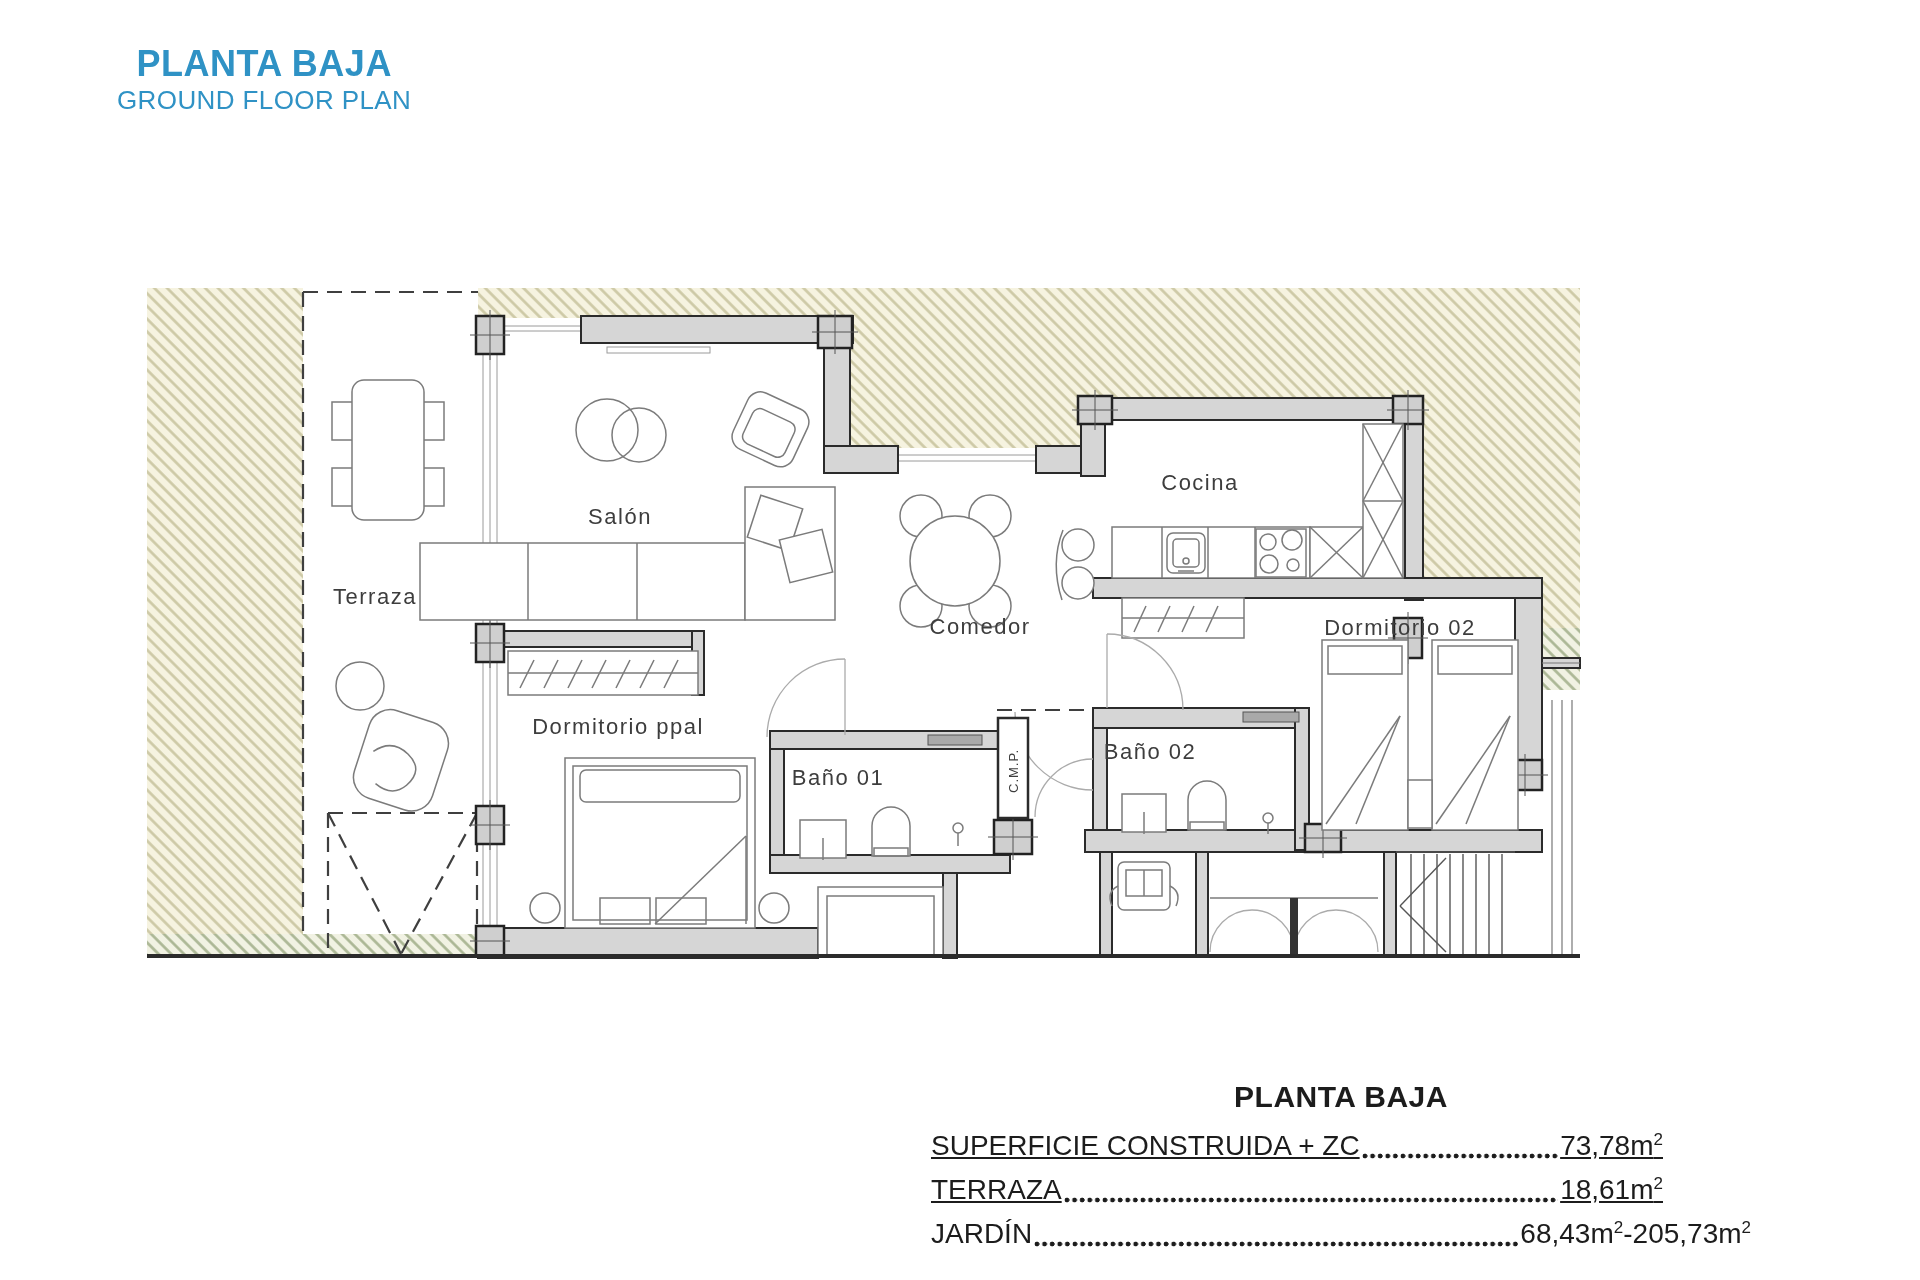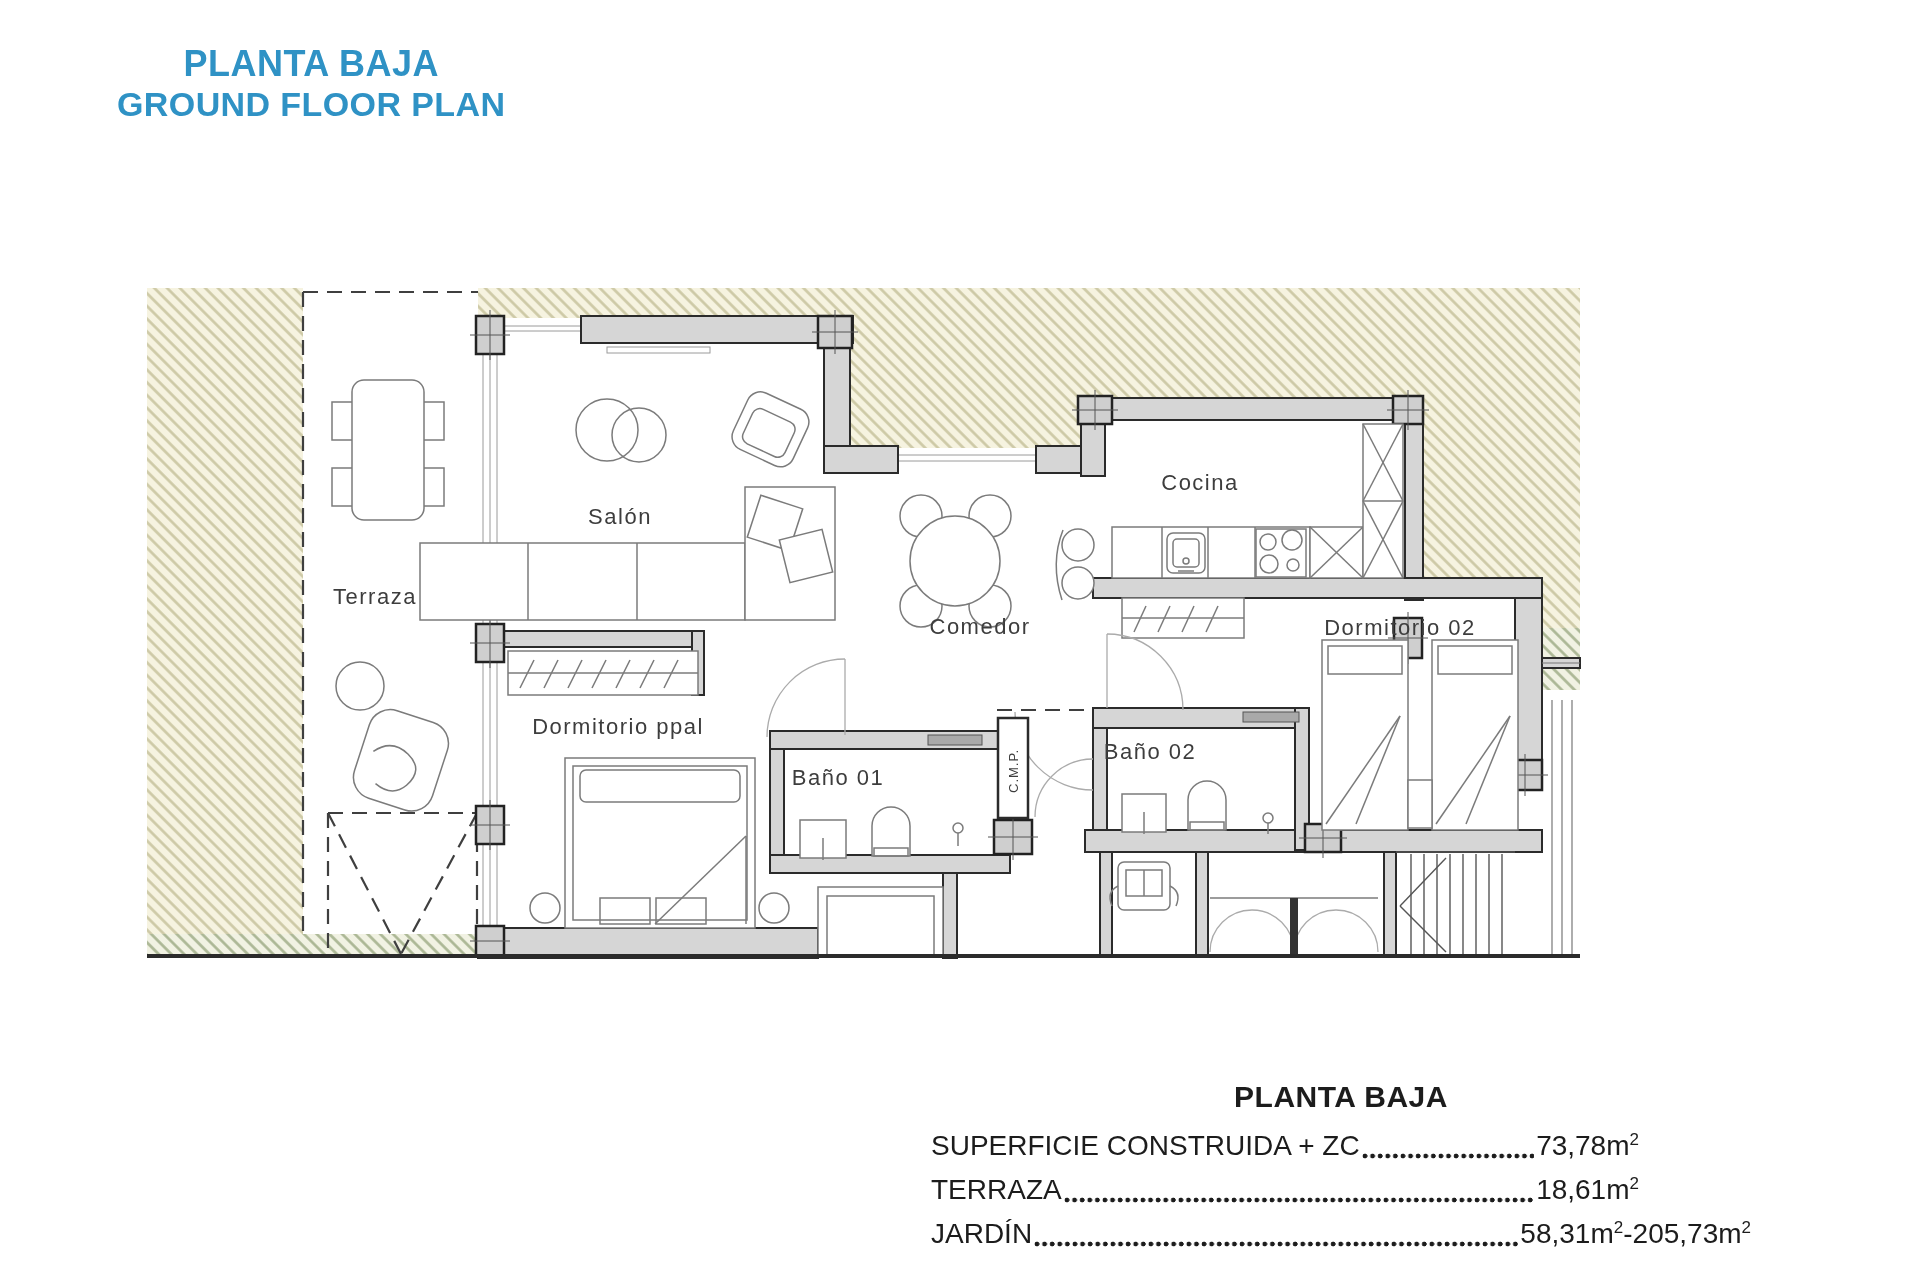--- a/index.html
+++ b/index.html
@@ -3,42 +3,42 @@
 <meta charset="utf-8">
 <style>
   html,body{margin:0;padding:0;background:#ffffff;}
   body{width:1920px;height:1280px;position:relative;overflow:hidden;
        font-family:"Liberation Sans", sans-serif;}
   .page{position:absolute;inset:0;background:#fff;text-align:center;}
 
   
   .hdr{position:absolute;left:117px;top:44px;z-index:2;}
   .hdr h1{margin:0;font-size:36px;font-weight:bold;color:#2F92C5;letter-spacing:.5px;line-height:1.1;}
-  .hdr h2{margin:2px 0 0 0;font-size:34px;font-weight:bold;color:#2F92C5;letter-spacing:.4px;line-height:1.1;}
+  .hdr h2{margin:2px 0 0 0;font-size:26px;font-weight:normal;color:#2F92C5;letter-spacing:.4px;line-height:1.1;}
 
   
   svg.plan{position:absolute;inset:0;z-index:1;}
   .w   {fill:#D6D6D6;stroke:#2B2B2B;stroke-width:2;}
   .p   {fill:#CFCFCF;stroke:#222;stroke-width:2.5;}
   .px  {stroke:#555;stroke-width:1;}
   .f   {fill:#ffffff;stroke:#7B7B7B;stroke-width:1.5;}
   .fn  {fill:none;stroke:#7B7B7B;stroke-width:1.5;}
   .ft  {fill:none;stroke:#9a9a9a;stroke-width:1;}
   .win {stroke:#9a9a9a;stroke-width:1;}
   .dash{fill:none;stroke:#3F3F3F;stroke-width:2.2;stroke-dasharray:15 9;}
   .arc {fill:none;stroke:#ABABAB;stroke-width:1.3;}
   .lbl {font-family:"Liberation Sans",sans-serif;font-size:22px;fill:#3D3D3D;letter-spacing:1.5px;}
   .lbls{font-family:"Liberation Sans",sans-serif;font-size:13px;fill:#3D3D3D;letter-spacing:1px;}
   .towel{fill:#A9A9A9;stroke:#555;stroke-width:1;}
 
   
   .summary{position:absolute;left:931px;top:1080px;width:820px;z-index:2;color:#1C1C1C;}
   .summary .s-hdr{font-size:30px;font-weight:bold;letter-spacing:.5px;margin:0 0 10px 0;}
   .srow{display:flex;align-items:flex-end;font-size:28px;line-height:44px;white-space:nowrap;}
-  .srow.short{margin-right:112px;}
+  .srow.short{margin-right:88px;text-decoration:underline;}
   .srow .leader{flex:1;height:8px;margin:0 2px 8px 2px;
         background:radial-gradient(circle at 3px 4px,#1c1c1c 2.1px,transparent 2.7px);
         background-size:7.6px 8px;background-repeat:repeat-x;}
   .srow sup{font-size:17px;line-height:0;vertical-align:super;}
 </style>
 </head>
 <body>
 
 <div class="page">
 
@@ -434,17 +434,17 @@
 
     <div class="srow short">
       <span>TERRAZA</span>
       <span class="leader"></span>
       <span><span>18,61m</span><sup>2</sup></span>
     </div>
 
     <div class="srow">
       <span>JARDÍN</span>
       <span class="leader"></span>
-      <span><span>58,31m</span><sup>2</sup><span>-205,73m</span><sup>2</sup></span>
+      <span><span>68,43m</span><sup>2</sup><span>-205,73m</span><sup>2</sup></span>
     </div>
   </div>
 
 </div>
 
 </body></html>

